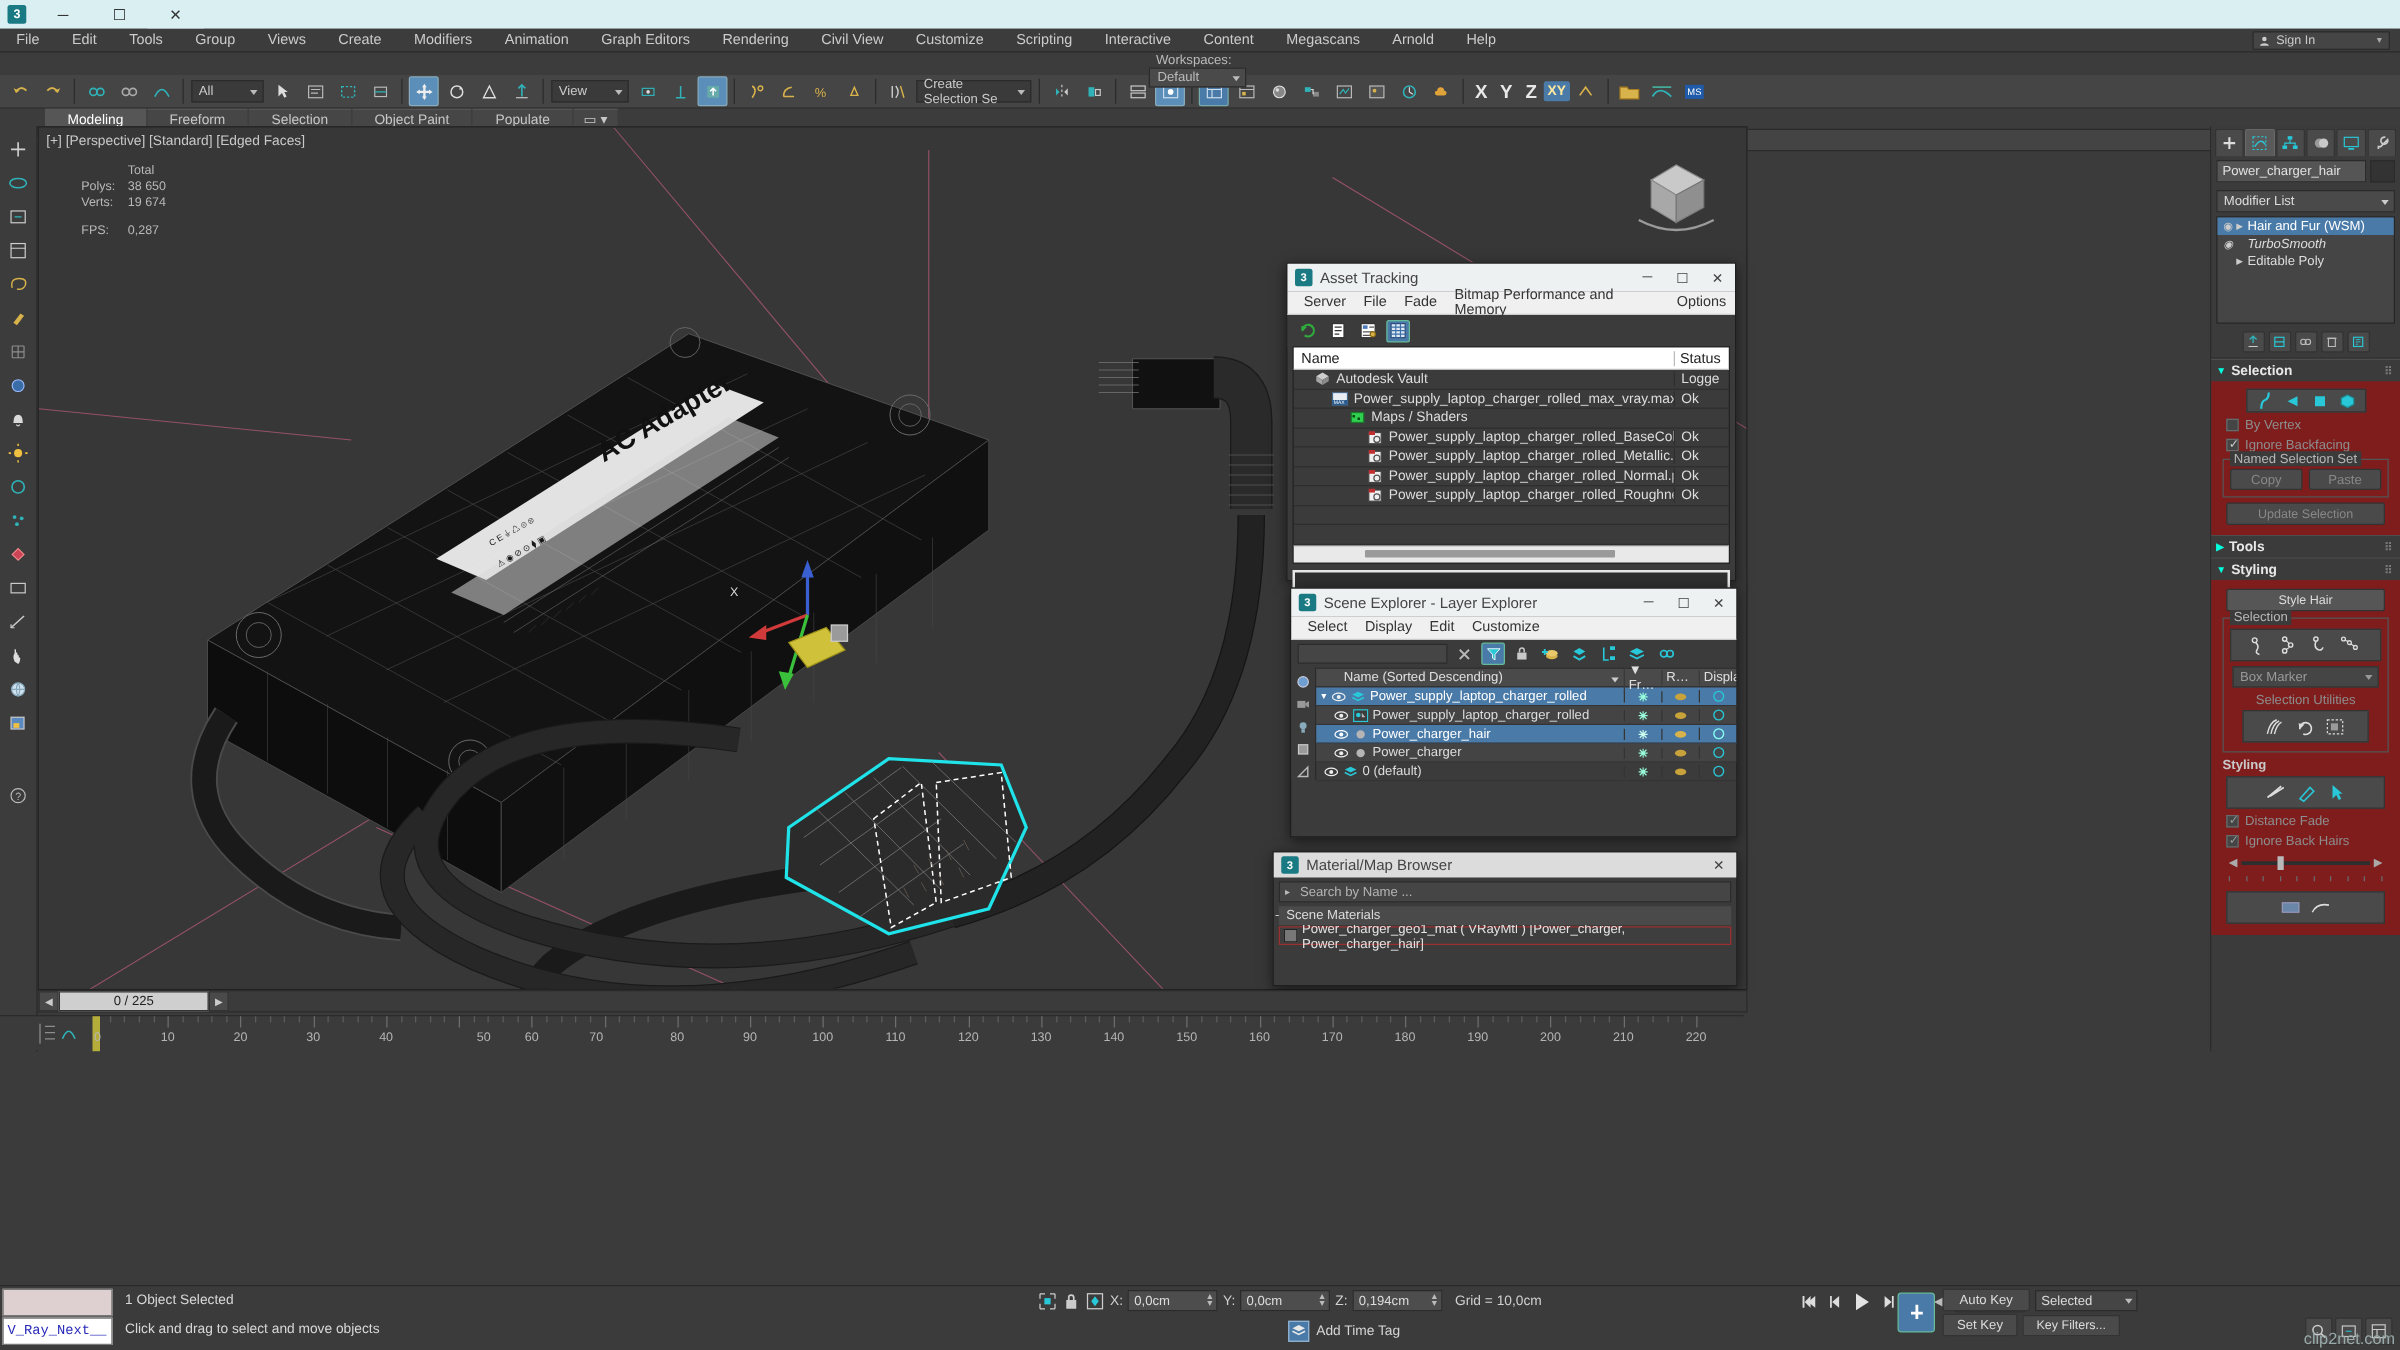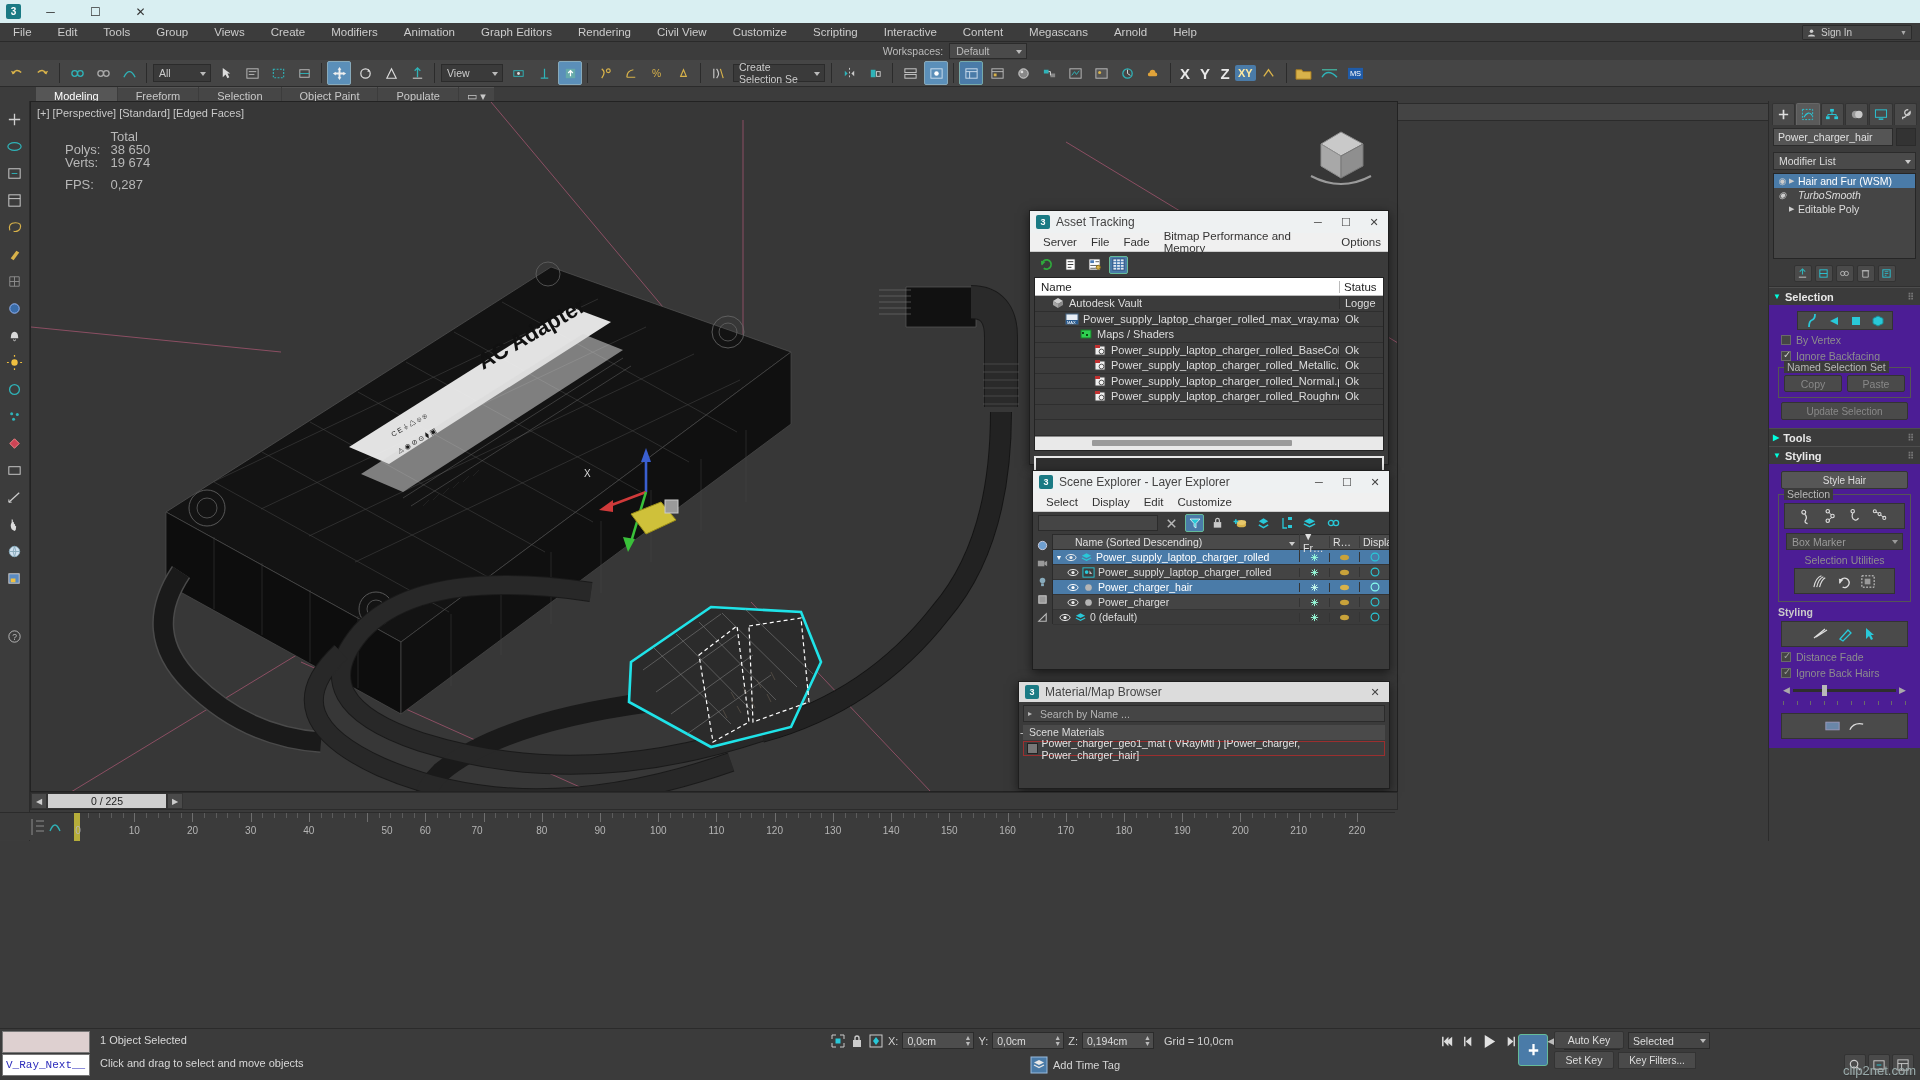--- a/index.html
+++ b/index.html
@@ -39,22 +39,22 @@
   .menu-item { padding:0 13px; font-size:11.5px; color:#ccc; line-height:19px; cursor:default;}
   .signin {
     position:absolute; right:8px; top:2px; width:110px;height:15px;
     background:#454545;border:1px solid #2b2b2b;display:flex;align-items:center;
     font-size:10px;color:#ccc;padding-left:18px;border-radius:1px;
   }
   .signin .pin { position:absolute;left:4px;top:2px;width:9px;height:10px;}
   .signin .cv { position:absolute; right:4px; font-size:7px; color:#aaa;}
 
   
-  .wsbar{height:18px;background:#3c3c3c;display:flex;align-items:center;justify-content:center;
-    padding-right:10px;font-size:10.5px;color:#bbb;}
+  .wsbar{height:18px;background:#3c3c3c;display:flex;align-items:center;justify-content:flex-start;
+    padding-right:10px;font-size:10.5px;color:#bbb;flex-direction:column;}
   .wsbar .wsel{margin-left:6px;background:#4a4a4a;border:1px solid #2b2b2b;padding:1px 14px 1px 6px;position:relative;min-width:78px;}
   .wsbar .wsel:after{content:"";position:absolute;right:4px;top:6px;border-left:3px solid transparent;border-right:3px solid transparent;border-top:4px solid #bbb;}
 
   
   .toolbar {
     height:27px;background:#454545;border-bottom:1px solid #2b2b2b;
     display:flex;align-items:center;padding-left:3px;gap:0px;
   }
   .tbtn {
     width:24px;height:24px;display:flex;align-items:center;justify-content:center;
@@ -80,21 +80,21 @@
     font-size:11px;color:#ddd;border-bottom:1px solid #2b2b2b;}
 
   
   .viewport{
     position:absolute;left:30px;top:101px;width:1368px;height:691px;
     background:#373737;border:1px solid #222;overflow:hidden;
   }
   .vp-label{position:absolute;left:6px;top:5px;font-size:11px;color:#c9c9c9;}
   .vp-stats{position:absolute;left:34px;top:28px;font-size:10.5px;color:#b8b8b8;line-height:13px;}
   .vp-stats table{border-collapse:collapse;}
-  .vp-stats td{padding:0 10px 0 0;font-size:13px;color:#b8b8b8;}
+  .vp-stats td{padding:0 10px 0 0;font-size:10px;color:#b8b8b8;}
   .vp-stats td.lbl{color:#b8b8b8;}
 
   
   .leftrail{position:absolute;left:0;top:101px;width:30px;height:740px;background:#3c3c3c;
     border-right:1px solid #2b2b2b;padding-top:4px;}
   .lrb{width:26px;height:26px;margin:1px auto;display:flex;align-items:center;justify-content:center;border-radius:2px;}
 
   
   .modelarea{position:absolute;inset:0;}
   svg.scene{position:absolute;left:0;top:0;}
@@ -124,21 +124,21 @@
   .stackrow .arw{width:9px;font-size:7px;color:#ccc;}
   .stackrow.ital{font-style:italic;}
   .cp-stackbtns{display:flex;justify-content:center;gap:3px;padding:4px 0;border-bottom:1px solid #303030;}
   .sbtn{width:18px;height:17px;display:flex;align-items:center;justify-content:center;
     background:#4a4a4a;border:1px solid #333;border-radius:2px;}
   .rollout{border-top:1px solid #4d4d4d;}
   .roll-hd{height:17px;display:flex;align-items:center;font-size:11px;font-weight:bold;
     color:#e8e8e8;padding-left:4px;background:#3b3b3b;}
   .roll-hd .tri{margin-right:4px;font-size:8px;color:#0fd;}
   .roll-hd .dots{margin-left:auto;margin-right:5px;color:#777;font-size:9px;letter-spacing:1px;}
-  .roll-bd{padding:3px 6px 6px 6px;background:#4c1d95;}
+  .roll-bd{padding:3px 6px 6px 6px;background:#7f1d1d;}
   .selrow{display:flex;justify-content:center;background:#4a4a4a;border:1px solid #333;
     width:96px;margin:3px auto;height:19px;align-items:center;gap:3px;}
   .sicon{width:19px;height:17px;display:flex;align-items:center;justify-content:center;}
   .chkrow{font-size:10.5px;color:#8d8d8d;margin:4px 0 2px 6px;display:flex;align-items:center;gap:5px;}
   .chkbox{width:10px;height:10px;border:1px solid #6a6a6a;background:#454545;display:inline-block;}
   .grp{border:1px solid #555;margin:5px 3px 4px 3px;padding:7px 5px 5px 5px;position:relative;}
   .grp-t{position:absolute;top:-7px;left:5px;background:#3b3b3b;padding:0 3px;font-size:10.5px;color:#b8b8b8;}
   .btn2{flex:1;height:17px;background:#4a4a4a;border:1px solid #333;font-size:10.5px;
     color:#888;display:flex;align-items:center;justify-content:center;border-radius:2px;}
   .btnwide{height:18px;background:#4a4a4a;border:1px solid #333;font-size:10px;color:#888;

